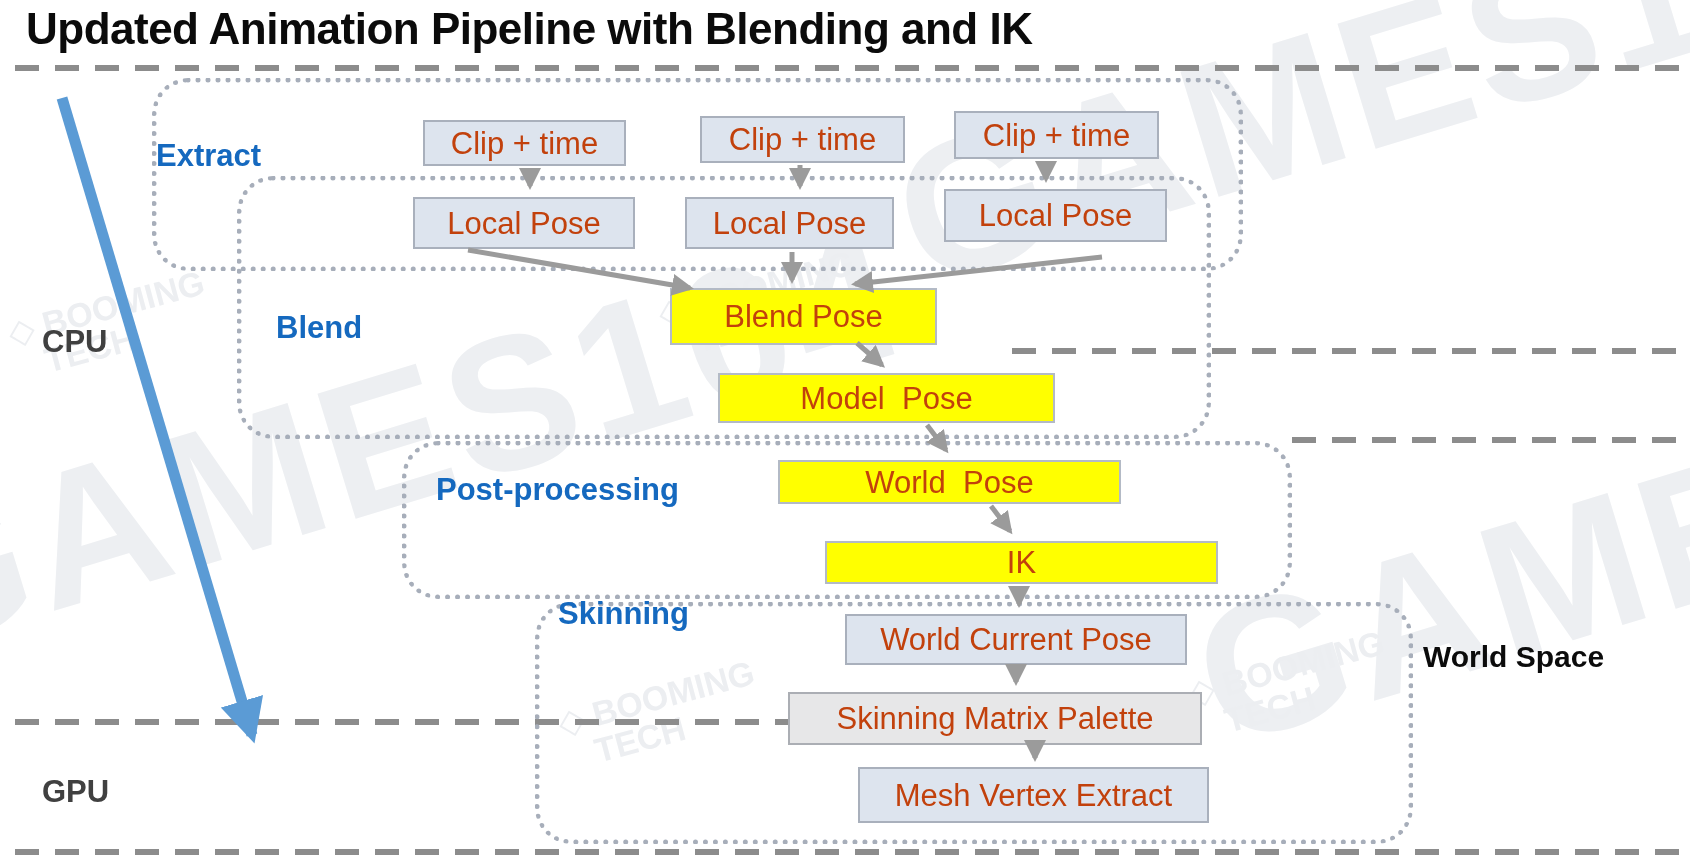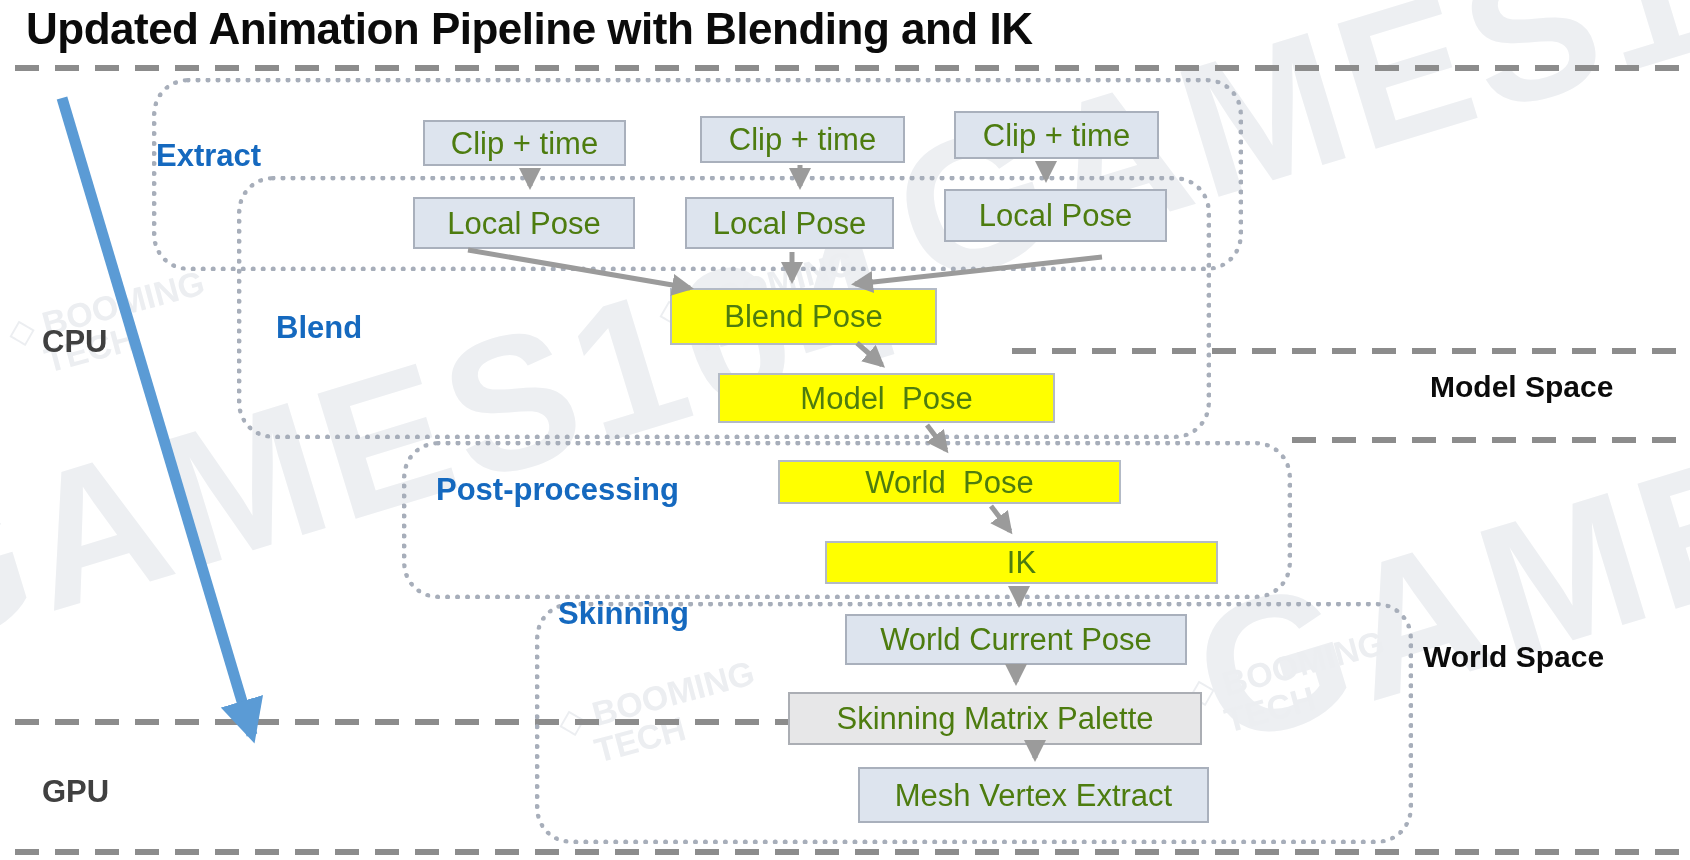--- a/index.html
+++ b/index.html
@@ -19,21 +19,21 @@
   
   .group{
     border:5px dotted #a7aeba;border-radius:36px;background:transparent;
   }
   .group-label{
     font-size:31px;font-weight:bold;color:#1569bf;white-space:pre;
   }
   
   .node{
     display:flex;align-items:center;justify-content:center;
-    font-size:31px;color:#4d7c0f;white-space:pre;line-height:1;
+    font-size:31px;color:#c2410c;white-space:pre;line-height:1;
     border:2px solid #a9b0bc;background:#dde4ee;box-sizing:border-box;
   }
   .node.yellow{background:#ffff00;border-color:#b3bac6;}
   .node.palette{background:#e7e7e8;border-color:#abaeb4;}
   .side-label{font-size:31px;font-weight:bold;color:#404040;white-space:pre;}
   .space-label{font-size:30px;font-weight:bold;color:#0b0b0b;white-space:pre;}
   
   .wm{color:#edeff2;font-weight:bold;white-space:pre;pointer-events:none;user-select:none;}
   .wm.big{font-size:190px;letter-spacing:6px;}
   .wm.logo{font-size:34px;line-height:1.05;color:#eceef1;}
@@ -87,21 +87,20 @@
   <div class="abs node yellow" style="left:778px;top:460px;width:343px;height:44px;">World  Pose</div>
   <div class="abs node yellow" style="left:825px;top:541px;width:393px;height:43px;">IK</div>
 
   <div class="abs node" style="left:845px;top:614px;width:342px;height:51px;">World Current Pose</div>
   <div class="abs node palette" style="left:788px;top:692px;width:414px;height:53px;">Skinning Matrix Palette</div>
   <div class="abs node" style="left:858px;top:767px;width:351px;height:56px;">Mesh Vertex Extract</div>
 
   <div class="abs side-label" style="left:42px;top:324px;">CPU</div>
   <div class="abs side-label" style="left:42px;top:774px;">GPU</div>
 
-  <div class="abs space-label" style="left:1430px;top:370px;">Model Space</div>
   <div class="abs space-label" style="left:1423px;top:640px;">World Space</div>
 
   <svg class="overlay" width="1690" height="860" viewBox="0 0 1690 860">
     <defs>
       <marker id="gah" markerWidth="5" markerHeight="4.4" refX="3.6" refY="2.2" orient="auto">
         <path d="M0,0 L4.4,2.2 L0,4.4 z" fill="#9b9b9b"></path>
       </marker>
       <marker id="bah" markerWidth="4.6" markerHeight="4" refX="3.2" refY="2" orient="auto">
         <path d="M0,0 L4,2 L0,4 z" fill="#5b9bd5"></path>
       </marker>

